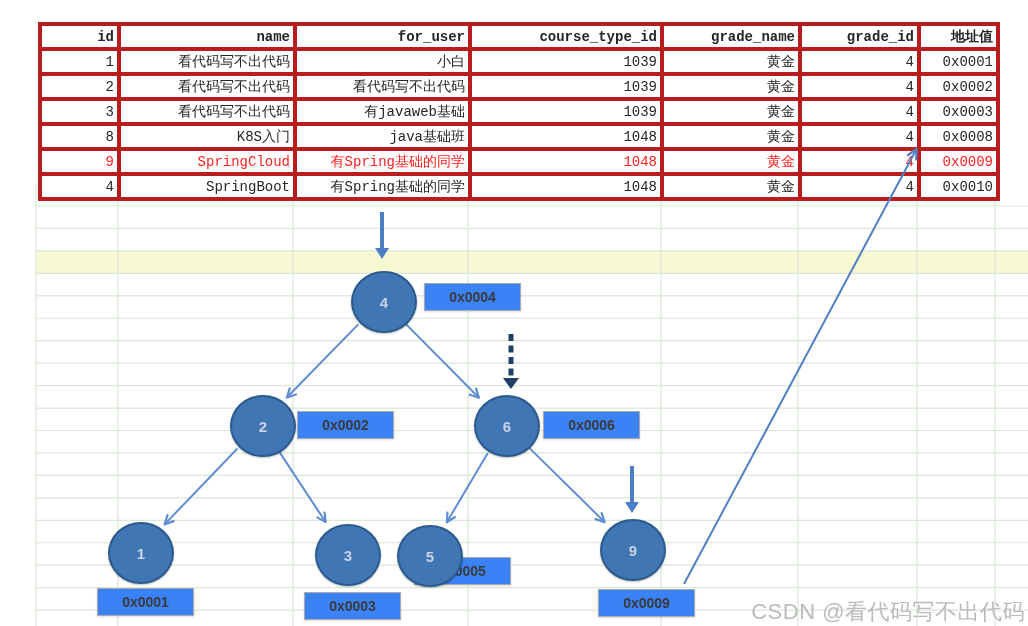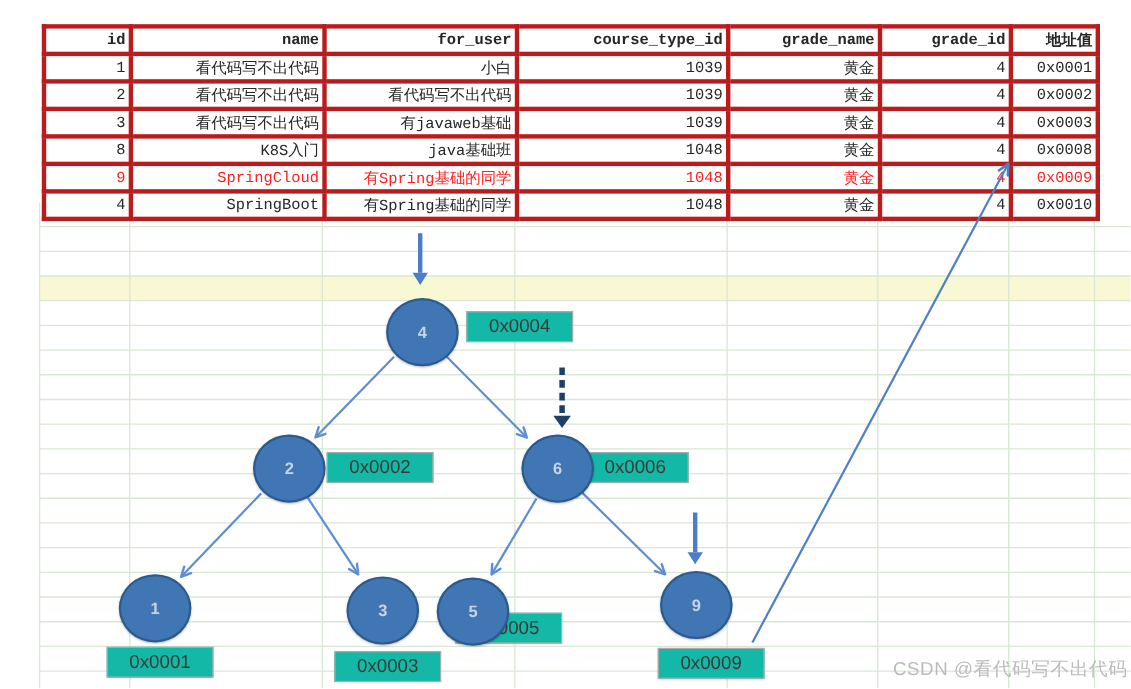--- a/index.html
+++ b/index.html
@@ -28,28 +28,28 @@
 
   
   .node{
     position:absolute;width:62px;height:58px;border-radius:50%;
     display:flex;align-items:center;justify-content:center;
     z-index:4;font-size:15px;font-weight:bold;
     box-shadow:0 1px 2px rgba(0,0,0,0.25);
   }
   
   .addr{
-    position:absolute;width:95px;height:26px;background:#14b8a6;
+    position:absolute;width:95px;height:26px;background:#3b82f6;
     display:flex;align-items:center;justify-content:center;
-    z-index:2;font-size:17px;font-weight:400;
+    z-index:2;font-size:14px;font-weight:700;
     box-shadow:0 1px 2px rgba(0,0,0,0.15);
   }
   .watermark{
     position:absolute;right:3px;top:597px;z-index:5;
-    font-size:17px;letter-spacing:0.5px;
+    font-size:22px;letter-spacing:0.5px;
   }
 </style>
 </head>
 <body>
 
 <div class="canvas">
   <svg id="bgLayer" class="layer" width="1028" height="626">
       <rect x="36" y="251" width="992" height="22" fill="#f8f8d2"></rect>
       <line x1="36" y1="206" x2="1028" y2="206" stroke="#d9e7d5" stroke-width="1.2"></line>
       <line x1="36" y1="228.45" x2="1028" y2="228.45" stroke="#d9e7d5" stroke-width="1.2"></line>
@@ -164,21 +164,21 @@
         <span>4</span>
       </div>
       <div class="addr" style="left: 424px; top: 283px; border: 1.5px solid rgb(171, 171, 171); color: rgb(58, 58, 58);">0x0004</div>
       <div class="node" style="left: 230px; top: 395px; background: rgb(64, 118, 180); border: 2.5px solid rgb(43, 90, 142); color: rgb(201, 211, 230);">
         <span>2</span>
       </div>
       <div class="addr" style="left: 297px; top: 411px; border: 1.5px solid rgb(171, 171, 171); color: rgb(58, 58, 58);">0x0002</div>
       <div class="node" style="left: 474px; top: 395px; background: rgb(64, 118, 180); border: 2.5px solid rgb(43, 90, 142); color: rgb(201, 211, 230);">
         <span>6</span>
       </div>
-      <div class="addr" style="left: 529px; top: 411px; border: 1.5px solid rgb(171, 171, 171); color: rgb(58, 58, 58);">0x0006</div>
+      <div class="addr" style="left: 543px; top: 411px; border: 1.5px solid rgb(171, 171, 171); color: rgb(58, 58, 58);">0x0006</div>
       <div class="node" style="left: 108px; top: 522px; background: rgb(64, 118, 180); border: 2.5px solid rgb(43, 90, 142); color: rgb(201, 211, 230);">
         <span>1</span>
       </div>
       <div class="addr" style="left: 97px; top: 588px; border: 1.5px solid rgb(171, 171, 171); color: rgb(58, 58, 58);">0x0001</div>
       <div class="node" style="left: 315px; top: 524px; background: rgb(64, 118, 180); border: 2.5px solid rgb(43, 90, 142); color: rgb(201, 211, 230);">
         <span>3</span>
       </div>
       <div class="addr" style="left: 304px; top: 592px; border: 1.5px solid rgb(171, 171, 171); color: rgb(58, 58, 58);">0x0003</div>
       <div class="node" style="left: 397px; top: 525px; background: rgb(64, 118, 180); border: 2.5px solid rgb(43, 90, 142); color: rgb(201, 211, 230);">
         <span>5</span>

